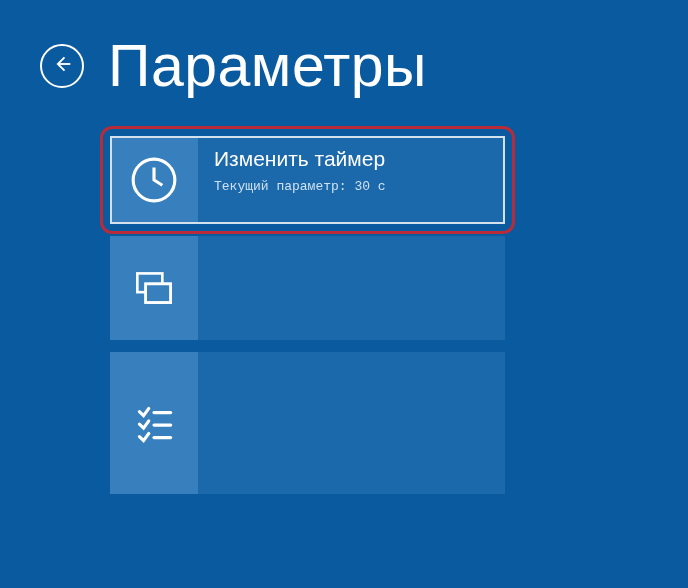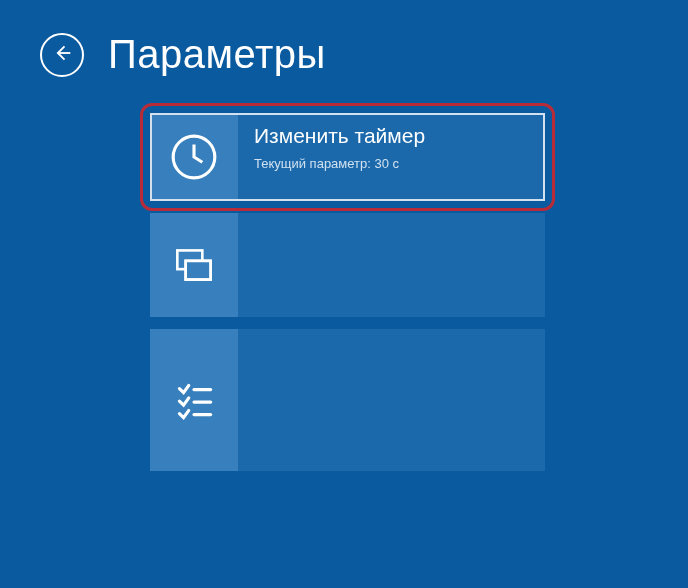--- a/index.html
+++ b/index.html
@@ -23,37 +23,36 @@
       border: 2px solid #ffffff;
       border-radius: 50%;
       display: flex;
       align-items: center;
       justify-content: center;
       margin-right: 24px;
       cursor: pointer;
     }
     .back-button svg { width: 20px; height: 20px; }
     .page-title {
-      font-size: 40px;
+      font-size: 59px;
       font-weight: 300;
       letter-spacing: 0.5px;
     }
     .options {
       padding: 12px 0 0 110px;
     }
     .option {
       display: flex;
       align-items: flex-start;
       background: #1b68ab;
       width: 395px;
       padding: 0;
       margin-bottom: 12px;
       cursor: pointer;
       position: relative;
-      margin-left: 40px;
     }
     .option.highlighted {
       outline: 3px solid #b82c3a;
       outline-offset: 7px;
       border-radius: 2px;
     }
     .option.highlighted::before {
       content: '';
       position: absolute;
       inset: 0;
@@ -78,20 +77,21 @@
       font-size: 21px;
       font-weight: 300;
       line-height: 1.25;
       margin-bottom: 6px;
     }
     .tile-desc {
       font-size: 13px;
       font-weight: 400;
       color: #d0e2f1;
       line-height: 1.35;
+      font-family: Liberation Mono, monospace;
     }
     
     .option:nth-child(2) .tile-icon { height: 104px; }
     
     .option:nth-child(3) .tile-icon { height: 142px; }
   </style>
 </head>
 <body>
 
 <div class="header">

